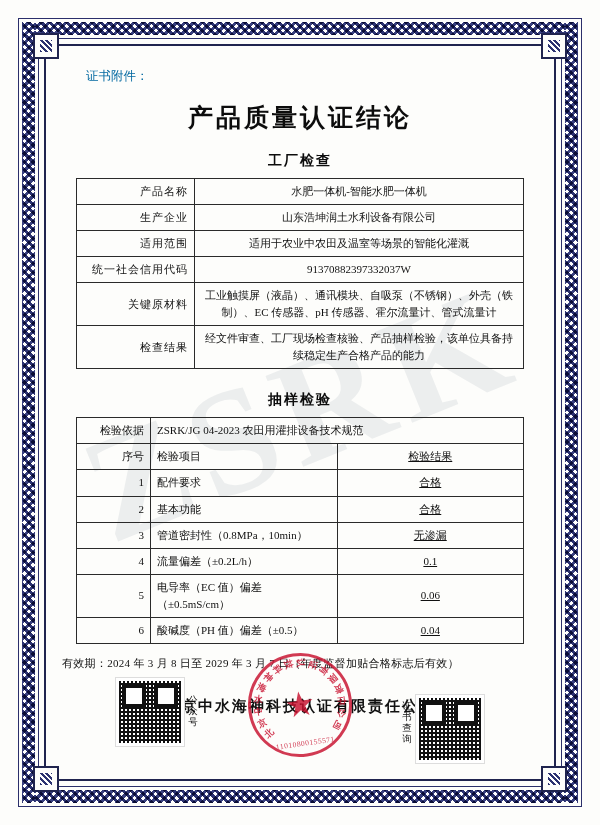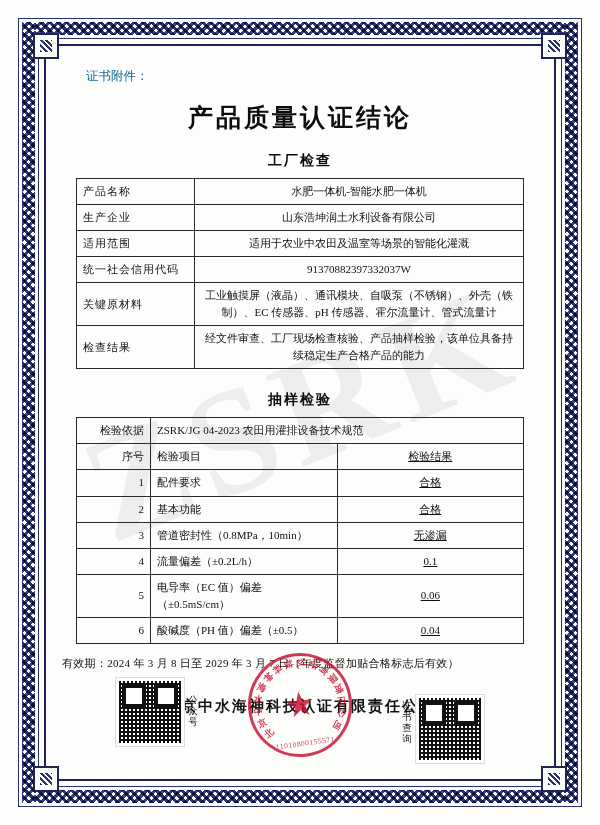--- a/index.html
+++ b/index.html
@@ -120,21 +120,21 @@
     border: 1px solid #2a2a2a;
     font-size: 11px;
     padding: 4px 6px;
     color: #111;
     line-height: 1.55;
     vertical-align: middle;
     background: transparent;
   }
   td.k {
     width: 118px;
-    text-align: left;
+    text-align: right;
     letter-spacing: 1px;
     margin-left: 48px;
   }
   td.v { text-align: center; padding-left: 9px; }
 
   
   table.grid.sampling td.c1 { width: 74px; text-align: right; }
   table.grid.sampling td.c2 { text-align: left; }
   table.grid.sampling td.c3 { width: 96px; text-align: center; text-decoration: underline; }
 

